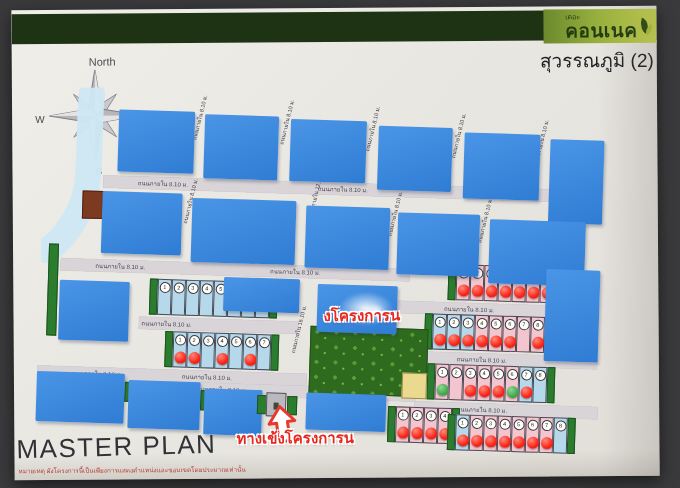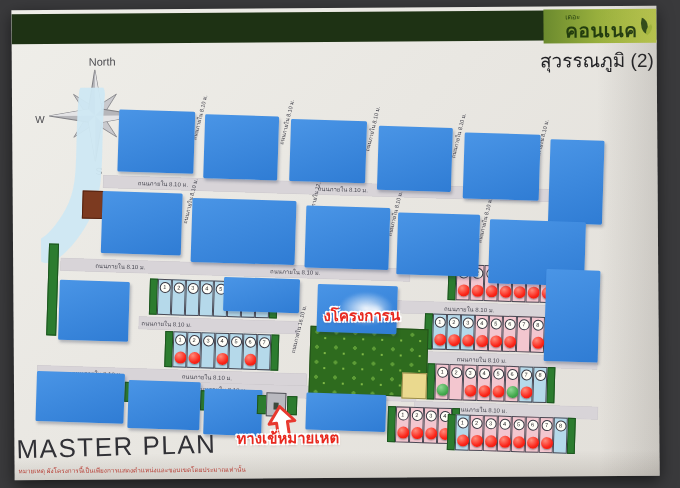--- a/index.html
+++ b/index.html
@@ -387,20 +387,20 @@
       </div>
     </div>
 
   <div class="glare" style="left:325px;top:284px;width:55px;height:34px;"></div>
   <div class="glare" style="left:352px;top:296px;width:20px;height:16px;"></div>
 
   <div class="callout" style="left:310px;top:296px;">งโครงการน</div>
   <svg class="abs" style="left:252px;top:396px;" width="32" height="40" viewBox="0 0 32 40">
     <path d="M16,2 L29,18 L21.5,18 L21.5,37 L10.5,37 L10.5,18 L3,18 Z" fill="#ffffff" stroke="#e8392f" stroke-width="3" stroke-linejoin="round" transform="rotate(-8 16 20)"></path>
   </svg>
-  <div class="callout" style="left:222px;top:418px;">ทางเข้หมายเหต</div>
+  <div class="callout" style="left:222px;top:418px;">ทางเข้งโครงการน</div>
 
   <div id="masterplan" class="abs">MASTER PLAN</div>
   <div id="disclaimer" class="abs">หมายเหตุ ผังโครงการนี้เป็นเพียงการแสดงตำแหน่งและขอบเขตโดยประมาณเท่านั้น</div>
 
   <div id="shade-right" class="abs"></div>
   <div id="shade-bottom" class="abs"></div>
 </div>
 
 </body></html>

